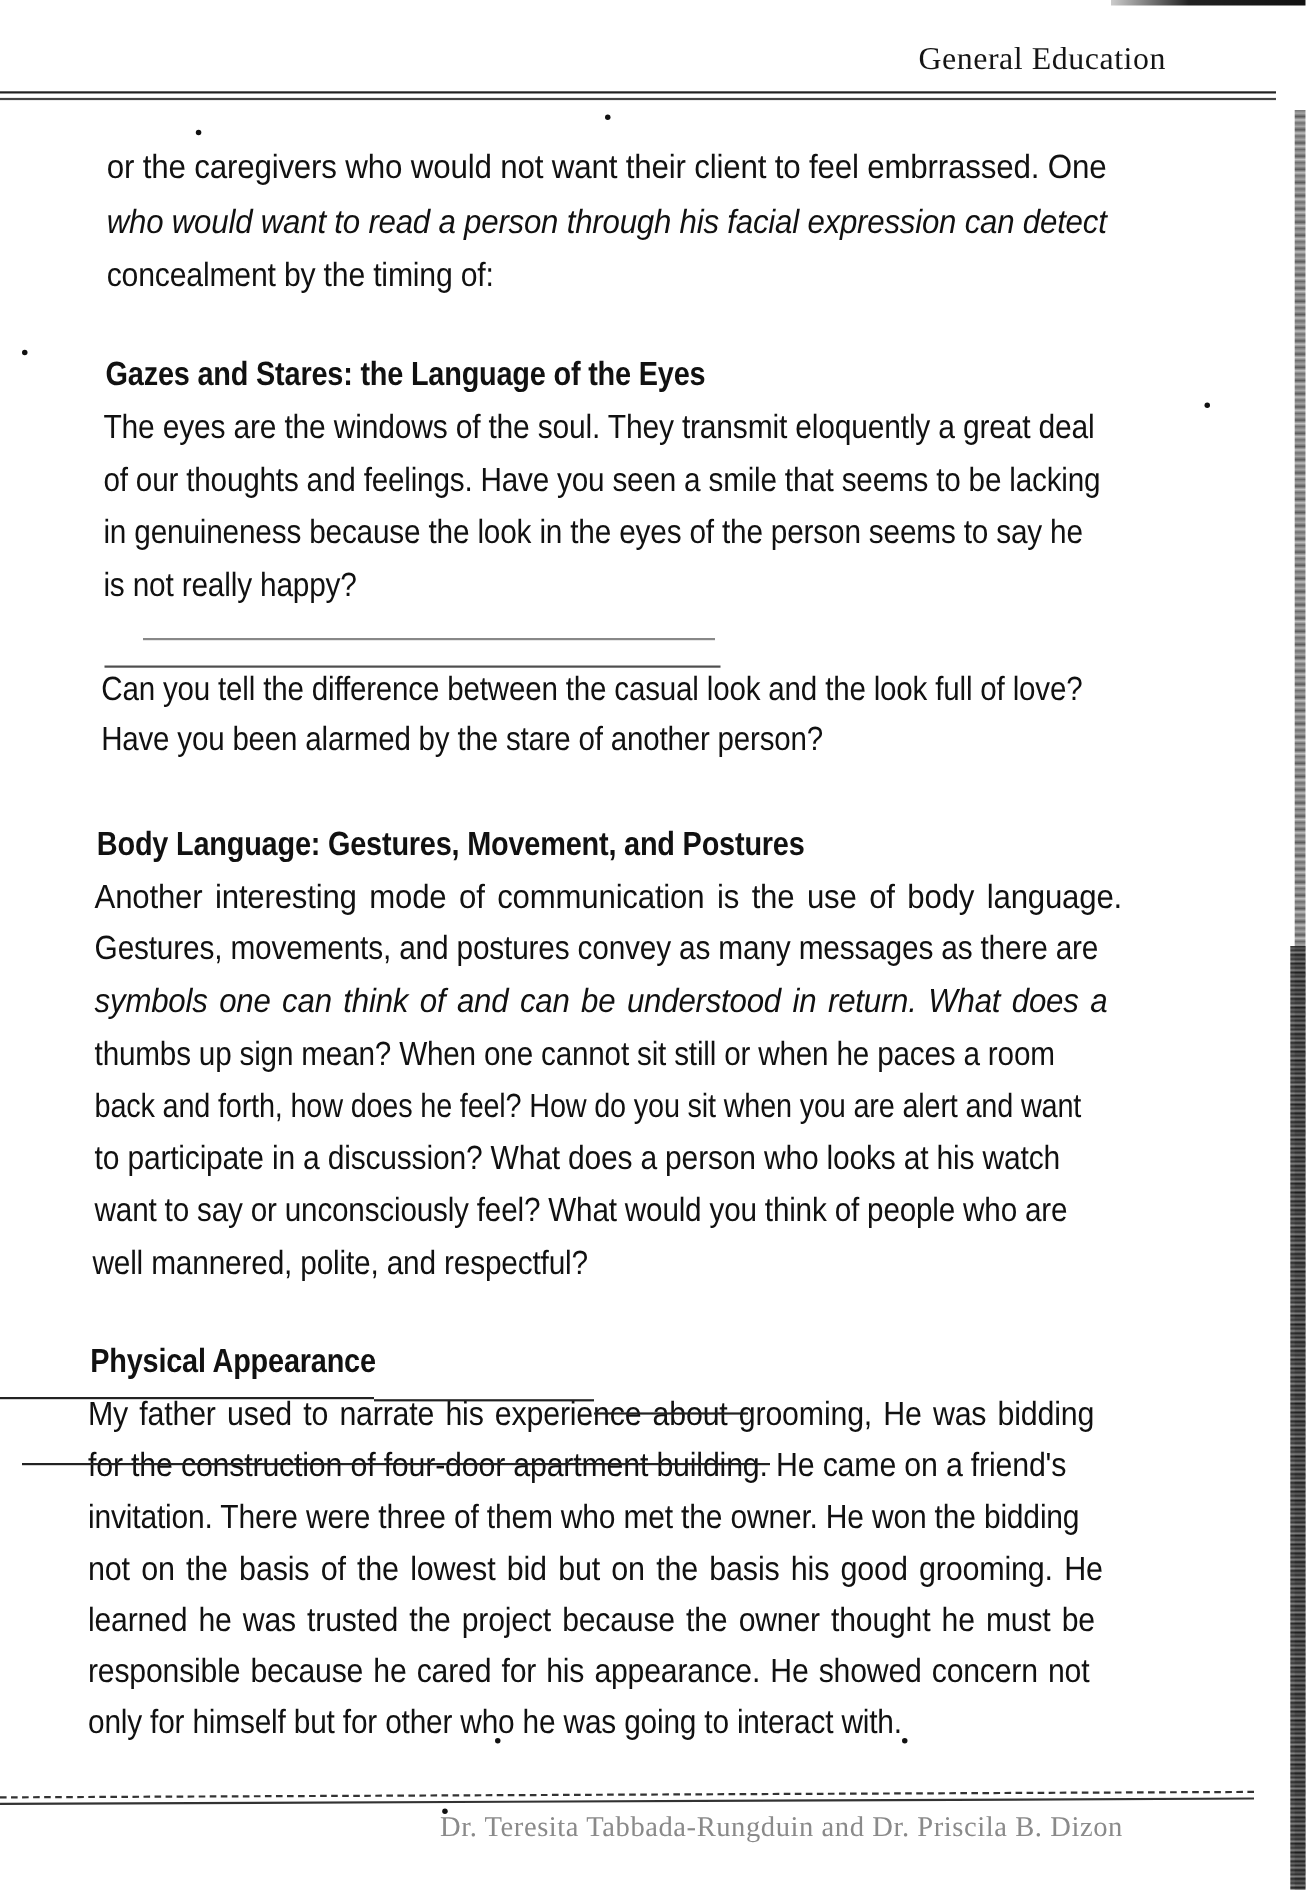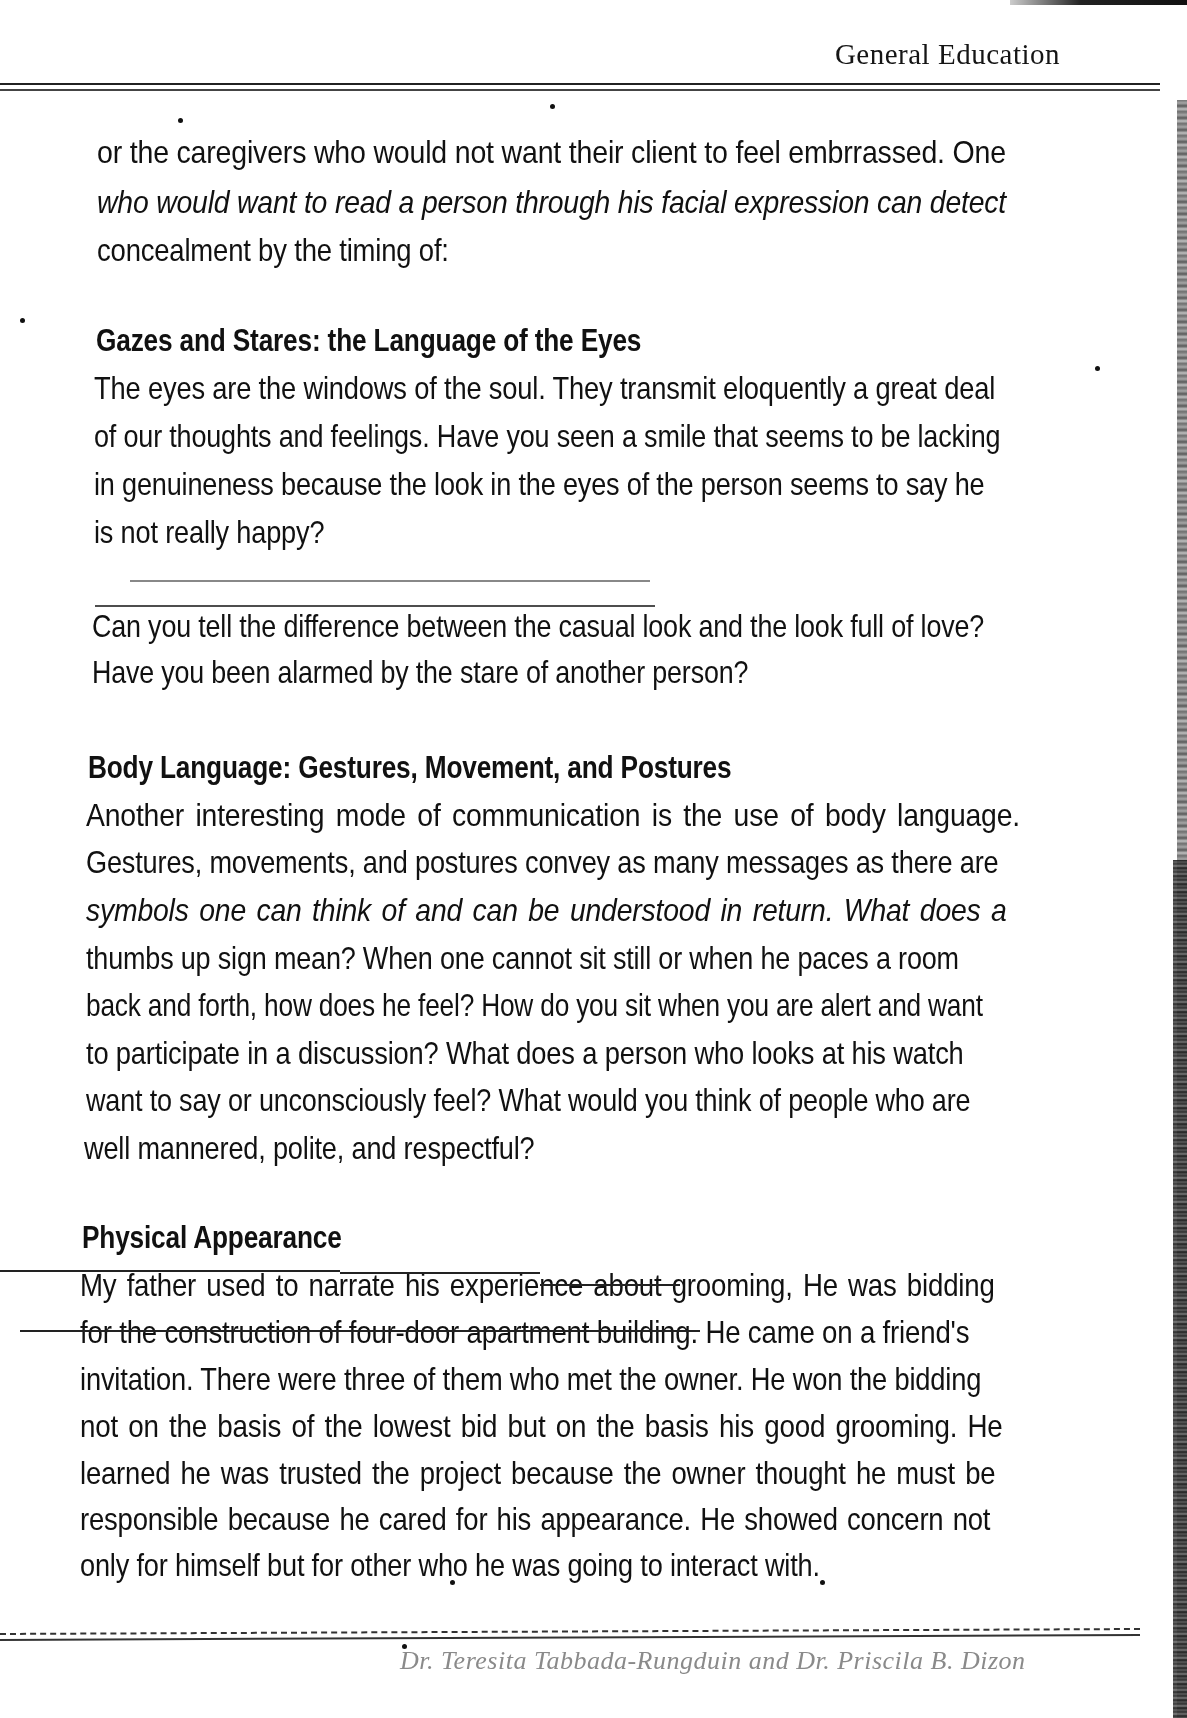--- a/index.html
+++ b/index.html
@@ -100,21 +100,20 @@
     }
     .footer-author {
       position: absolute;
       top: 1646px;
       left: 400px;
       font-family: "Liberation Serif", serif;
       font-size: 26px;
       color: #8a8a8a;
       letter-spacing: 0.5px;
       white-space: nowrap;
-      font-style: italic;
     }
     .speck {
       position: absolute;
       width: 5px;
       height: 5px;
       border-radius: 50%;
       background: #111;
     }
   </style>
 </head>

